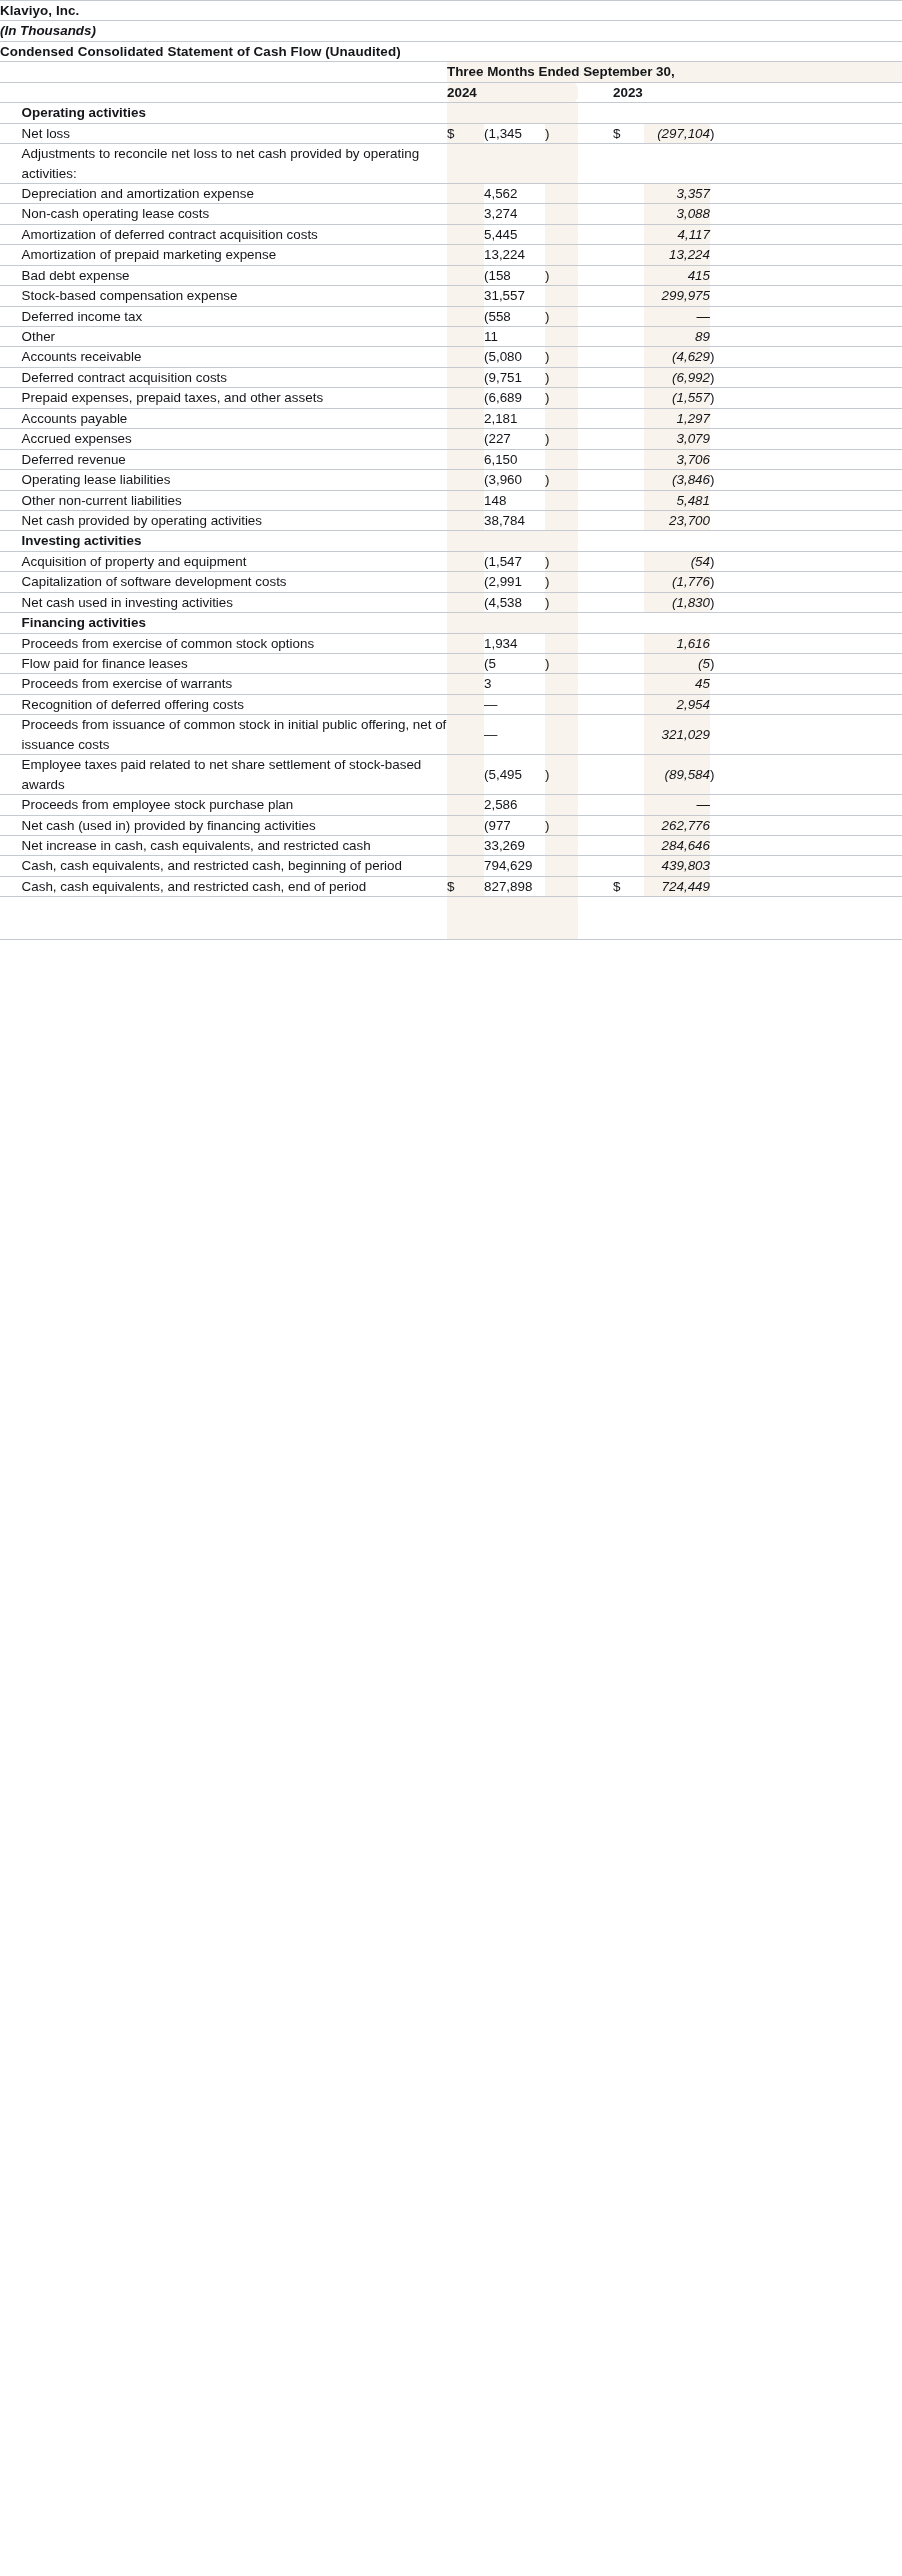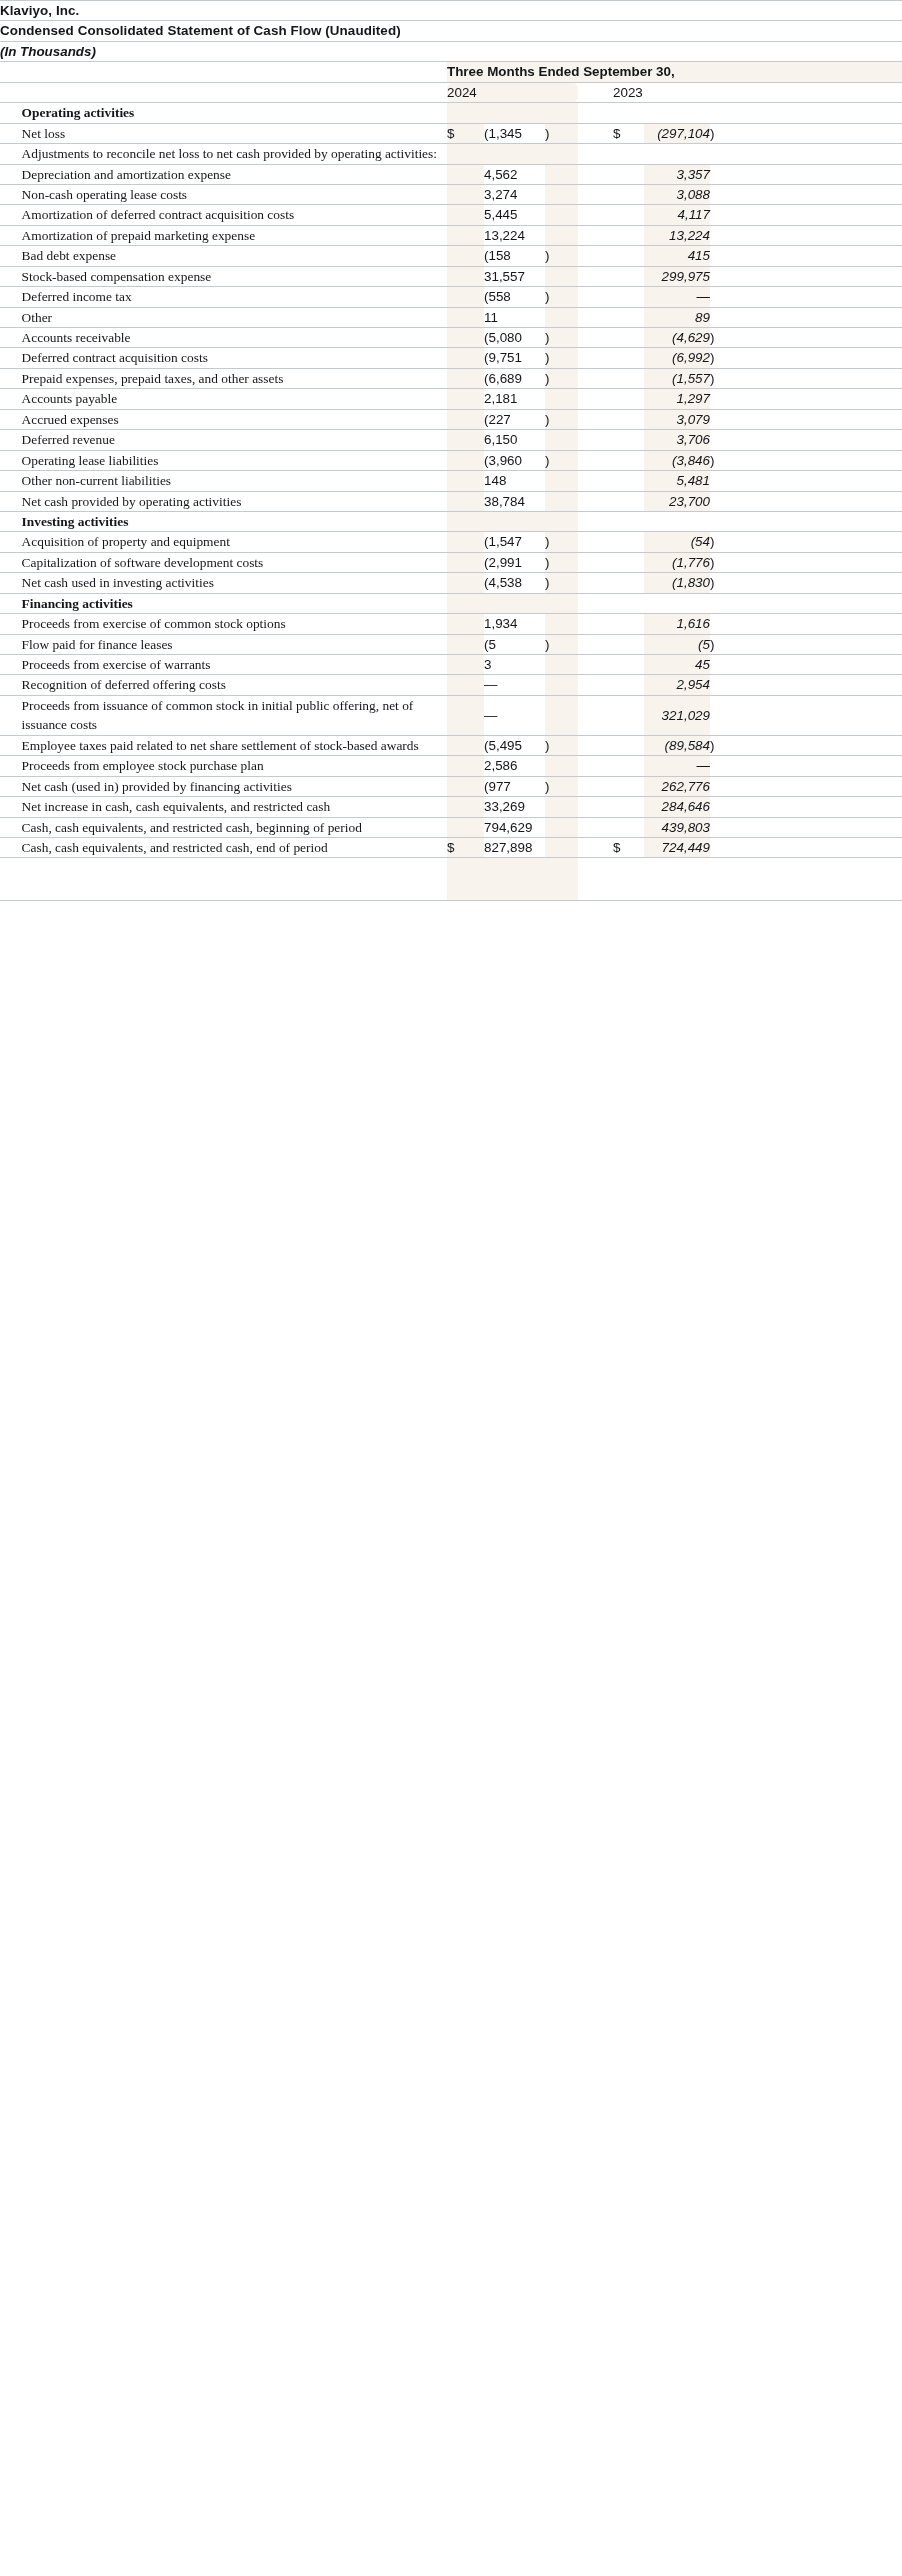--- a/index.html
+++ b/index.html
@@ -70,31 +70,30 @@
     font-size: 13.4px;
   }
 
   
   .hdr-span {
     font-weight: bold;
     font-size: 13.4px;
     padding: 15.5px 0 15.5px 18.5px;
   }
   .hdr-year {
-    font-weight: normal;
+    font-weight: bold;
     font-size: 13.4px;
     padding: 18.5px 0 18.5px 18.5px;
     border-radius: 7px;
   }
   .hdr-blank { }
 
   
   .lbl {
     padding: 14.4px 15.5px 14.4px 21.6px;
-    font-family: Liberation Serif, serif;
   }
   .lbl.indent0 { padding-left: 21.6px; }
   .lbl.bold { font-weight: bold; }
   .num {
     padding: 14.4px 6.2px 14.4px 0;
     white-space: nowrap;
   }
   .dollar {
     text-align: left;
     padding: 14.4px 0 14.4px 11.3px;
@@ -131,24 +130,24 @@
         <col class="c-v2">
         <col class="c-p2">
         <col class="c-tail">
     </colgroup>
     <tbody id="table-body">
 
       <tr class="title-row">
         <td colspan="9" class="company-name">Klaviyo, Inc.</td>
       </tr>
       <tr class="title-row bordered">
-        <td colspan="9" class="stmt-title">Condensed Consolidated Statement of Cash Flow (Unaudited)</td>
+        <td colspan="9" class="units">(In Thousands)</td>
       </tr>
       <tr class="title-row bordered">
-        <td colspan="9" class="units">(In Thousands)</td>
+        <td colspan="9" class="stmt-title">Condensed Consolidated Statement of Cash Flow (Unaudited)</td>
       </tr>
 
       <tr>
         <td class="hdr-blank"></td>
         <td class="hdr-span sh" colspan="8">Three Months Ended September 30,</td>
       </tr>
 
       <tr>
         <td class="hdr-blank"></td>
         <td class="hdr-year sh" colspan="3">2024</td>

